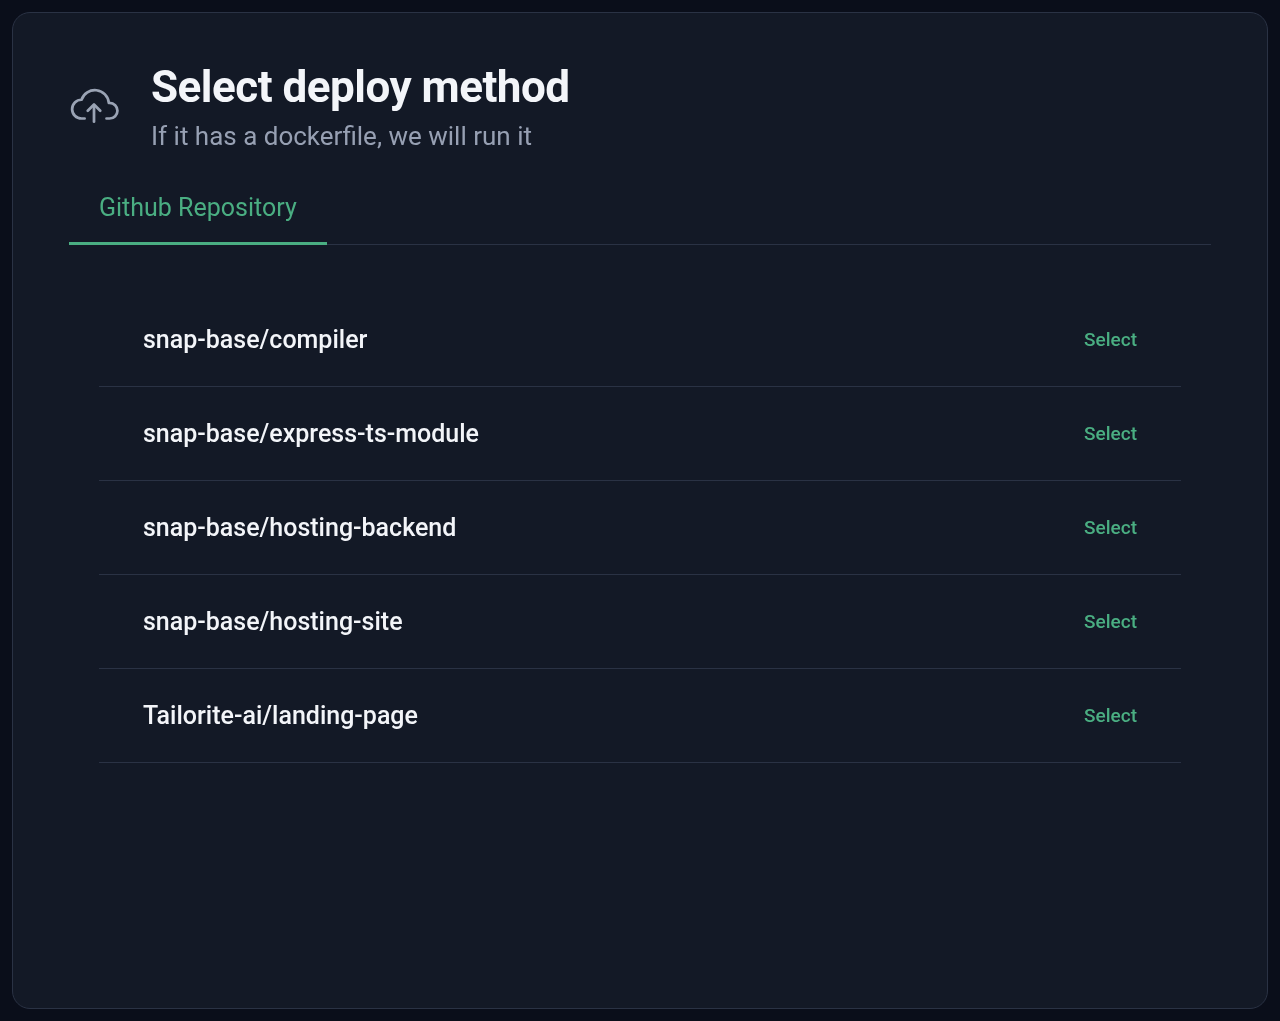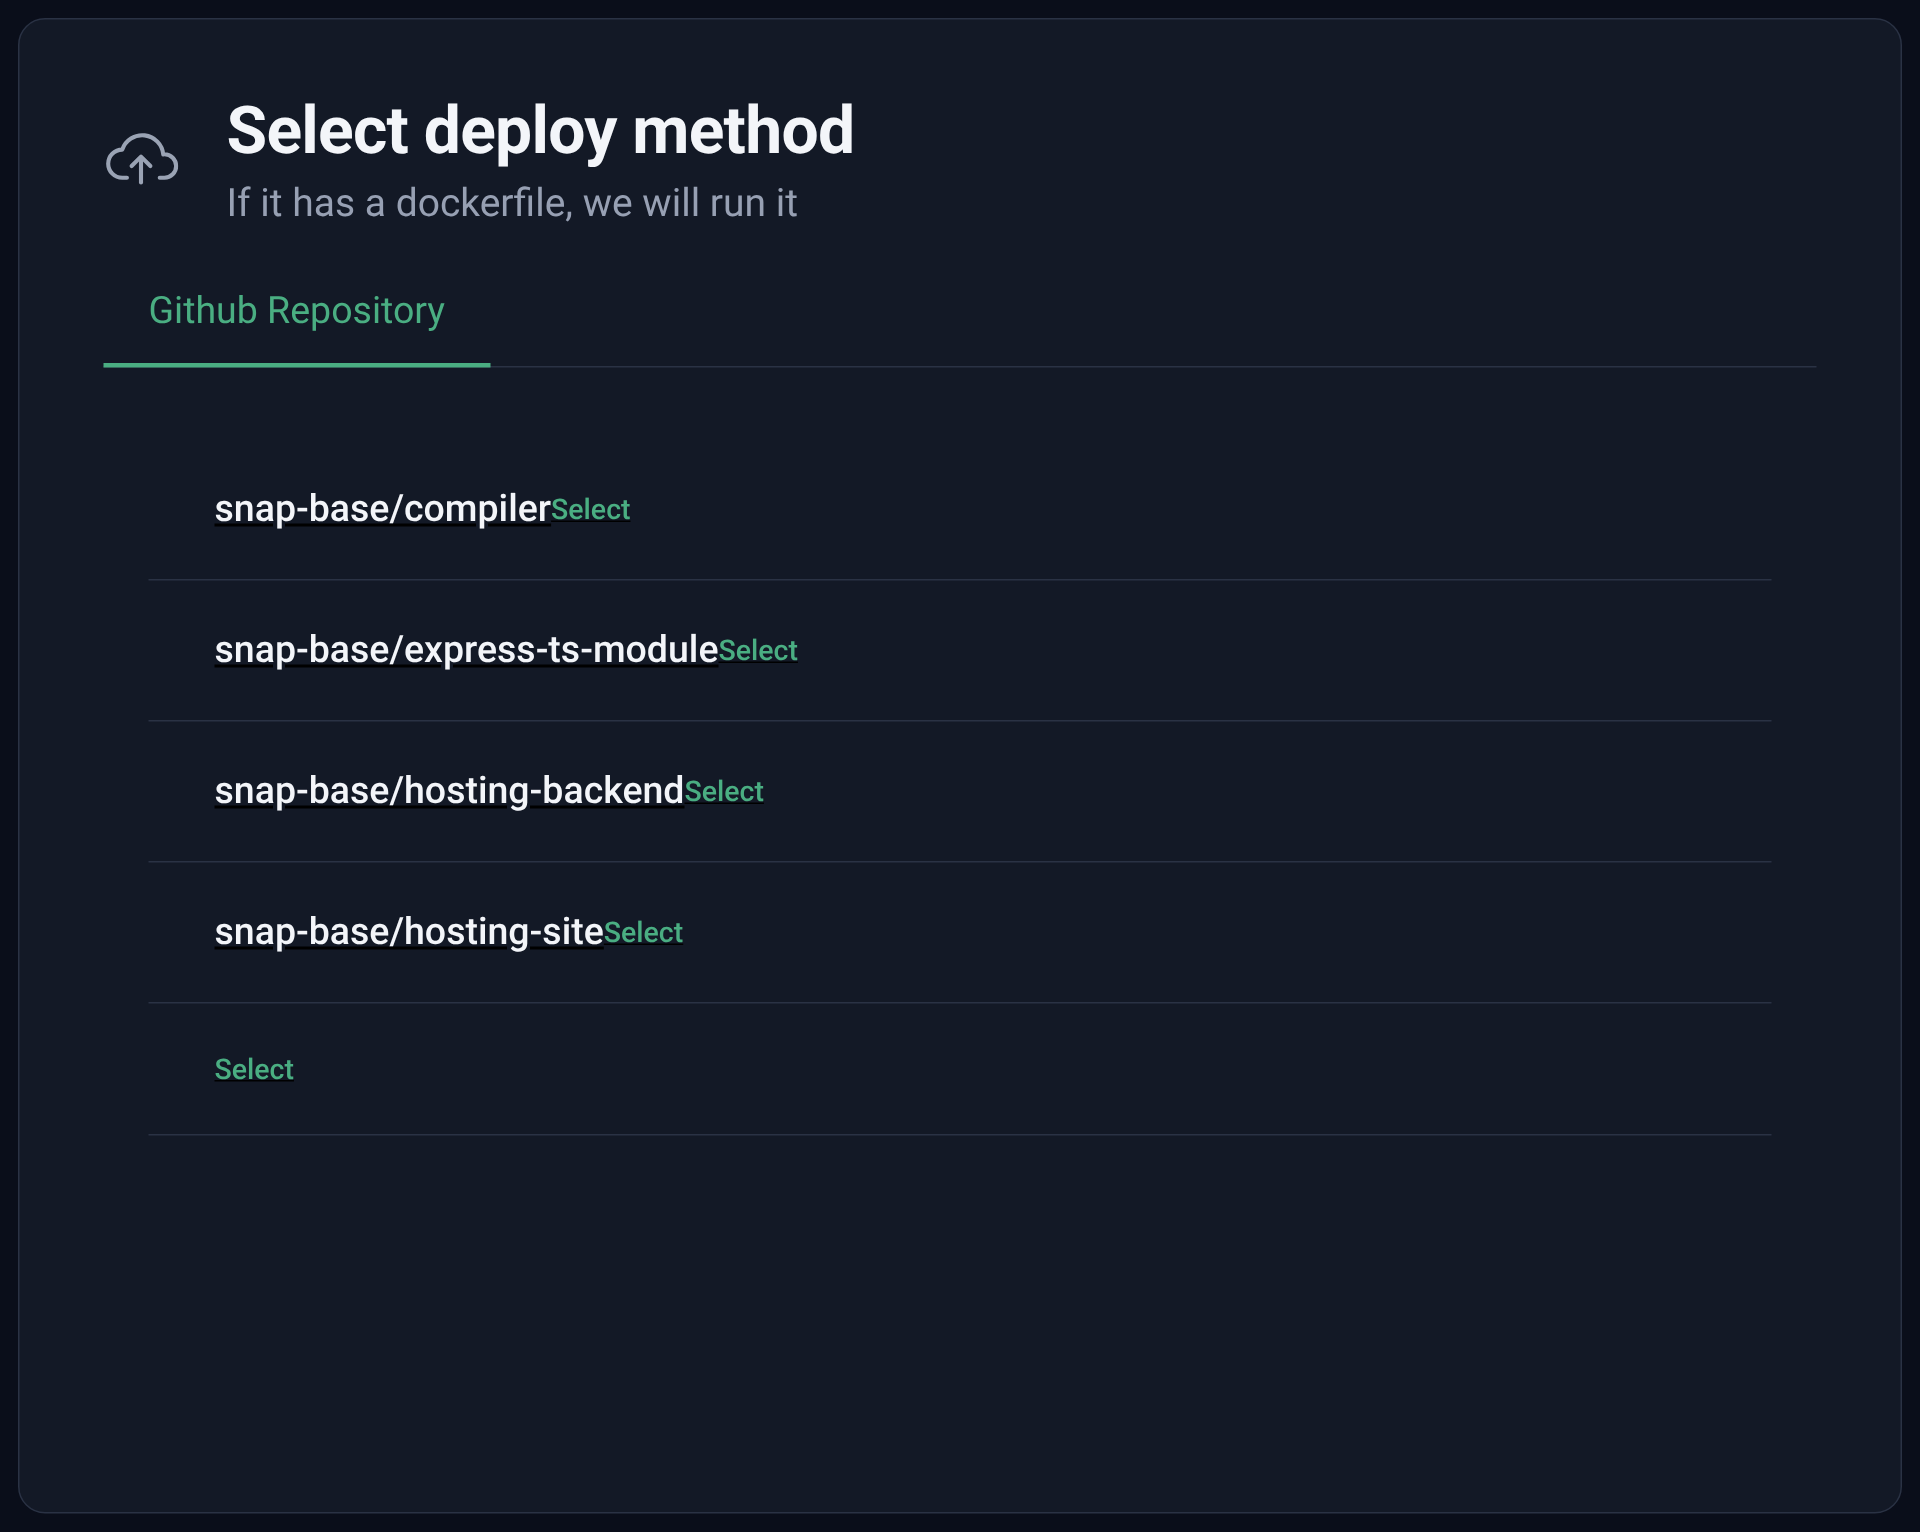--- a/index.html
+++ b/index.html
@@ -79,24 +79,24 @@
       right: 0;
       height: 3px;
       background: #4aae82;
     }
     .repo-list {
       padding: 0 30px;
     }
     .repo-row {
       display: flex;
       align-items: center;
+      justify-content: space-between;
       padding: 32px 44px;
       border-bottom: 1px solid #2a3244;
       cursor: pointer;
-      text-decoration: underline;
     }
     .repo-row.selected {
       background: #50a980;
       border-bottom: 1px solid #50a980;
       border-radius: 2px;
     }
     .repo-name {
       color: #f3f5f9;
       font-size: 25px;
       font-weight: 500;
@@ -151,18 +151,19 @@
       <button class="select-btn">Select</button>
     </div>
 
     <div class="repo-row">
       <span class="repo-name">snap-base/hosting-site</span>
       <button class="select-btn">Select</button>
     </div>
 
 
     <div class="repo-row">
+      <span class="repo-name">Tailorite-ai/landing-page</span>
       <button class="select-btn">Select</button>
     </div>
 
   </div>
 
 </div>
 
 </body></html>

